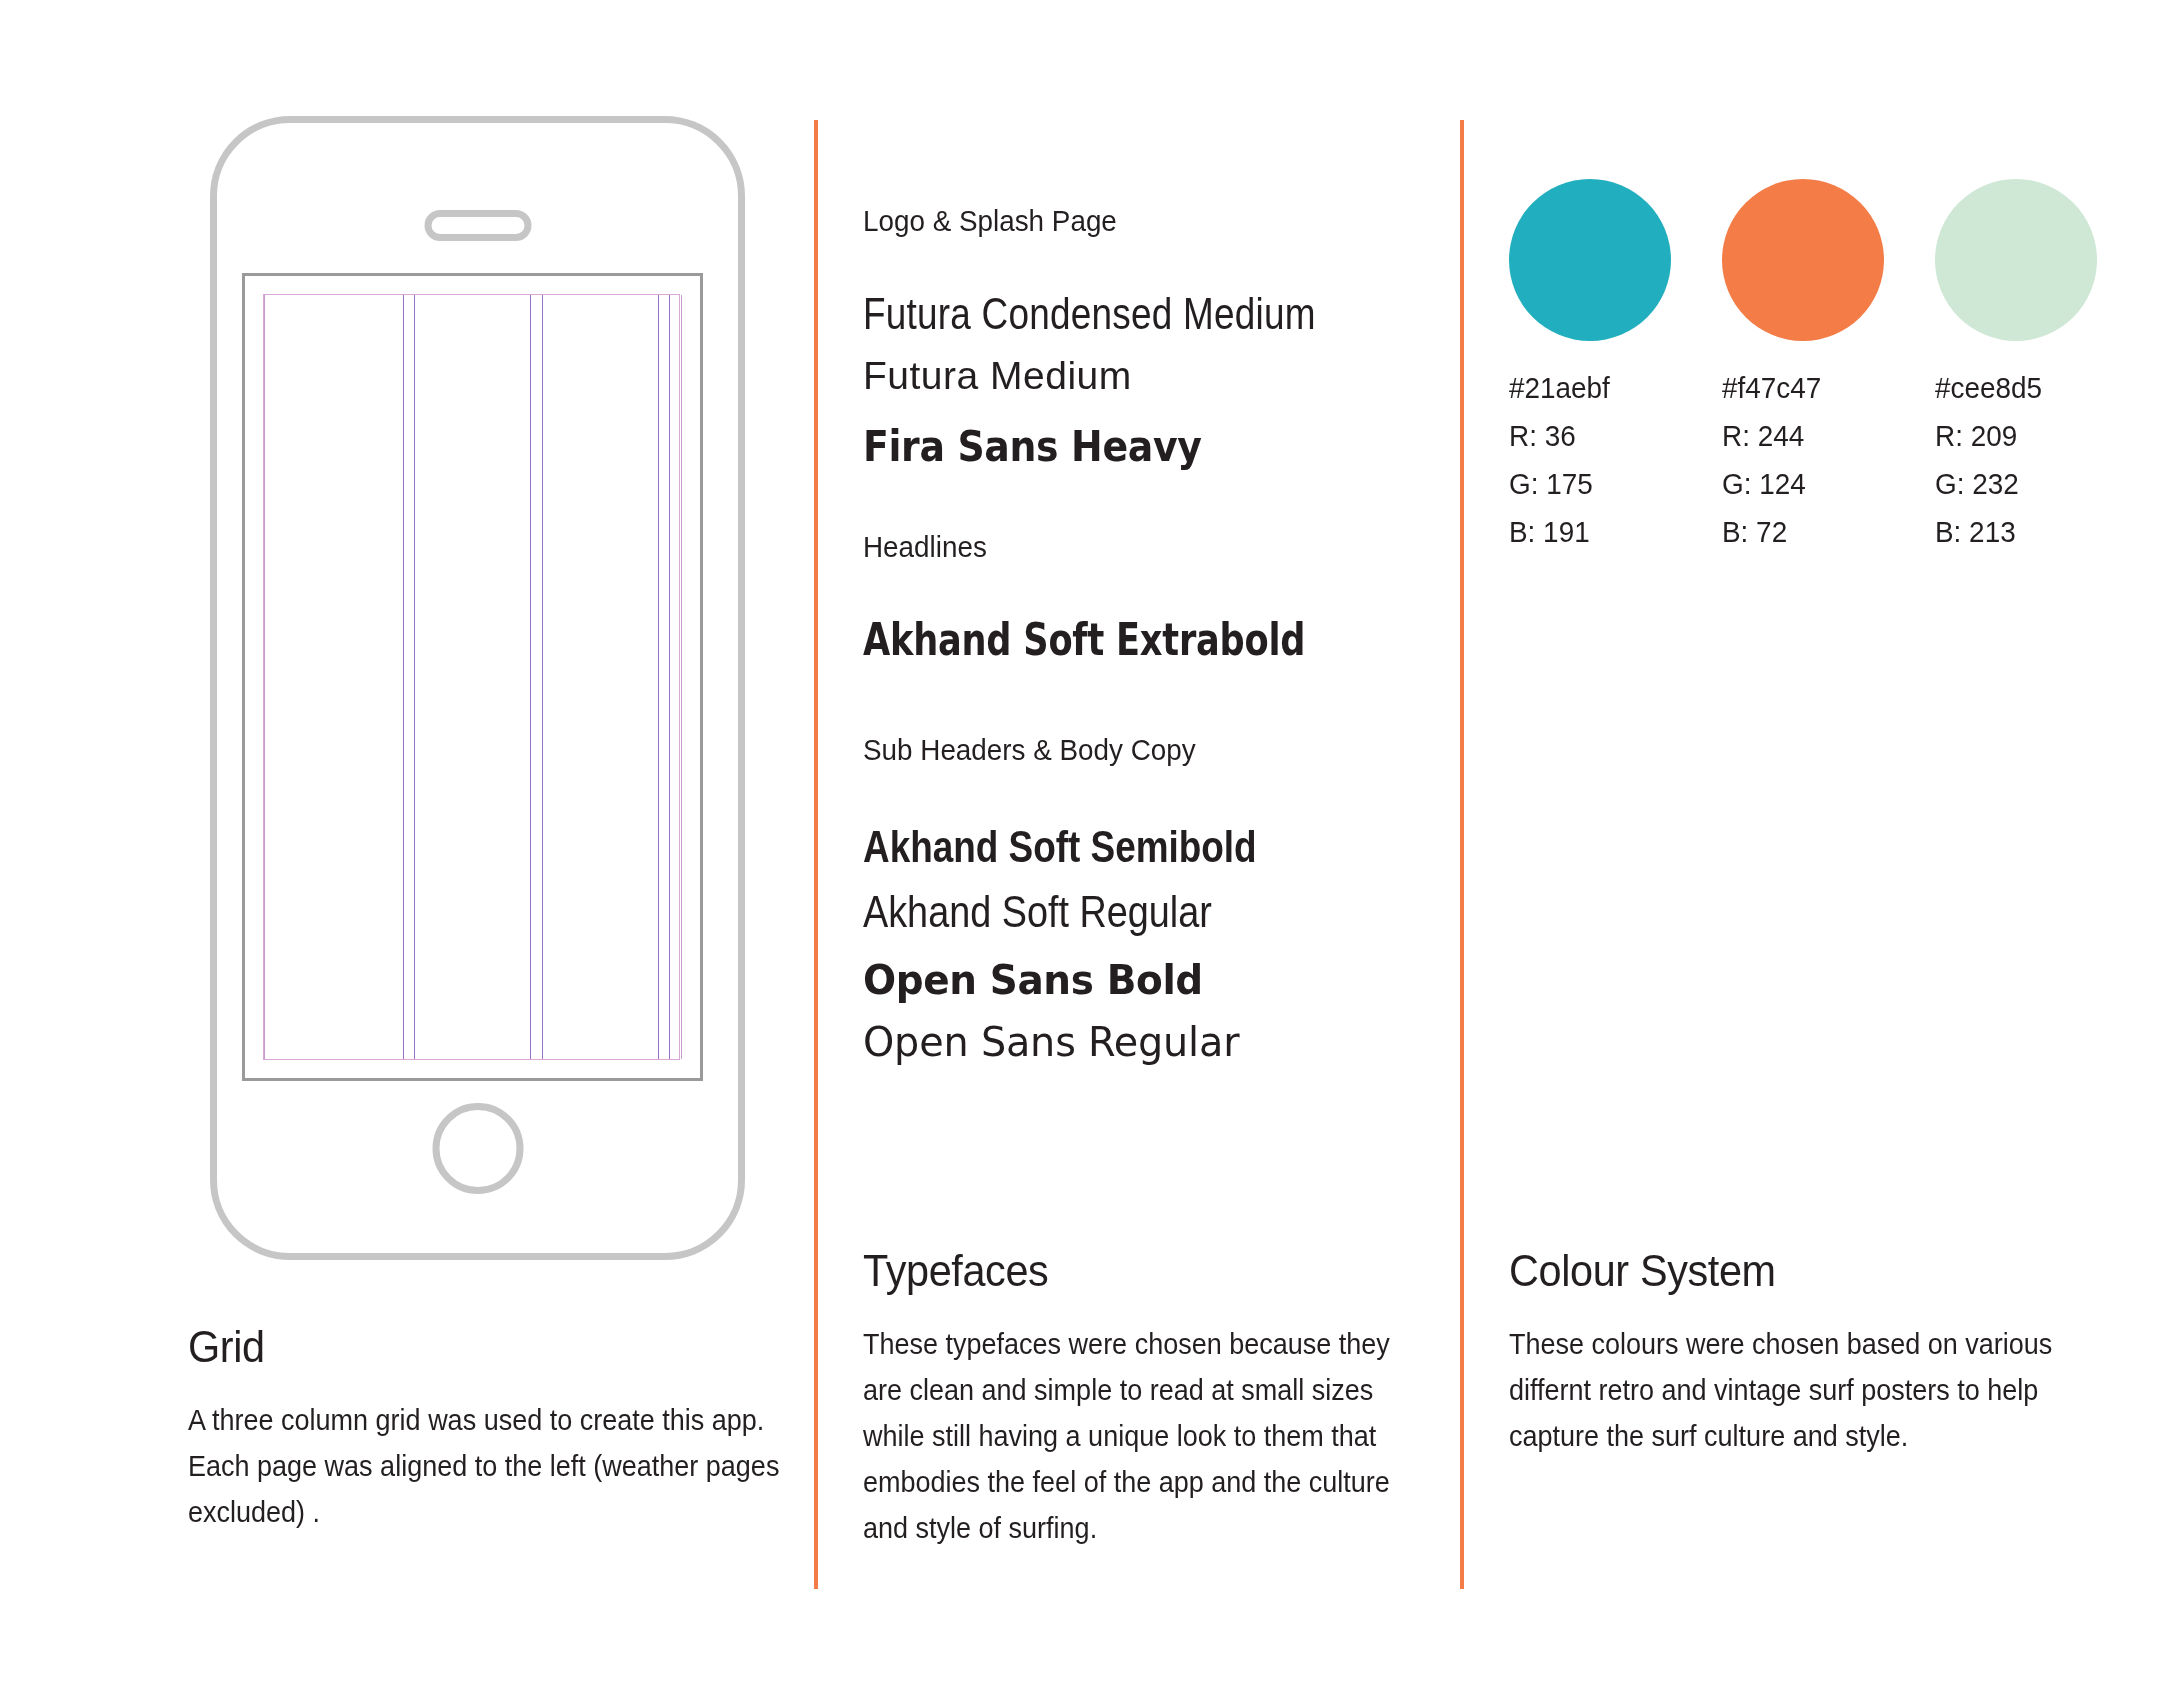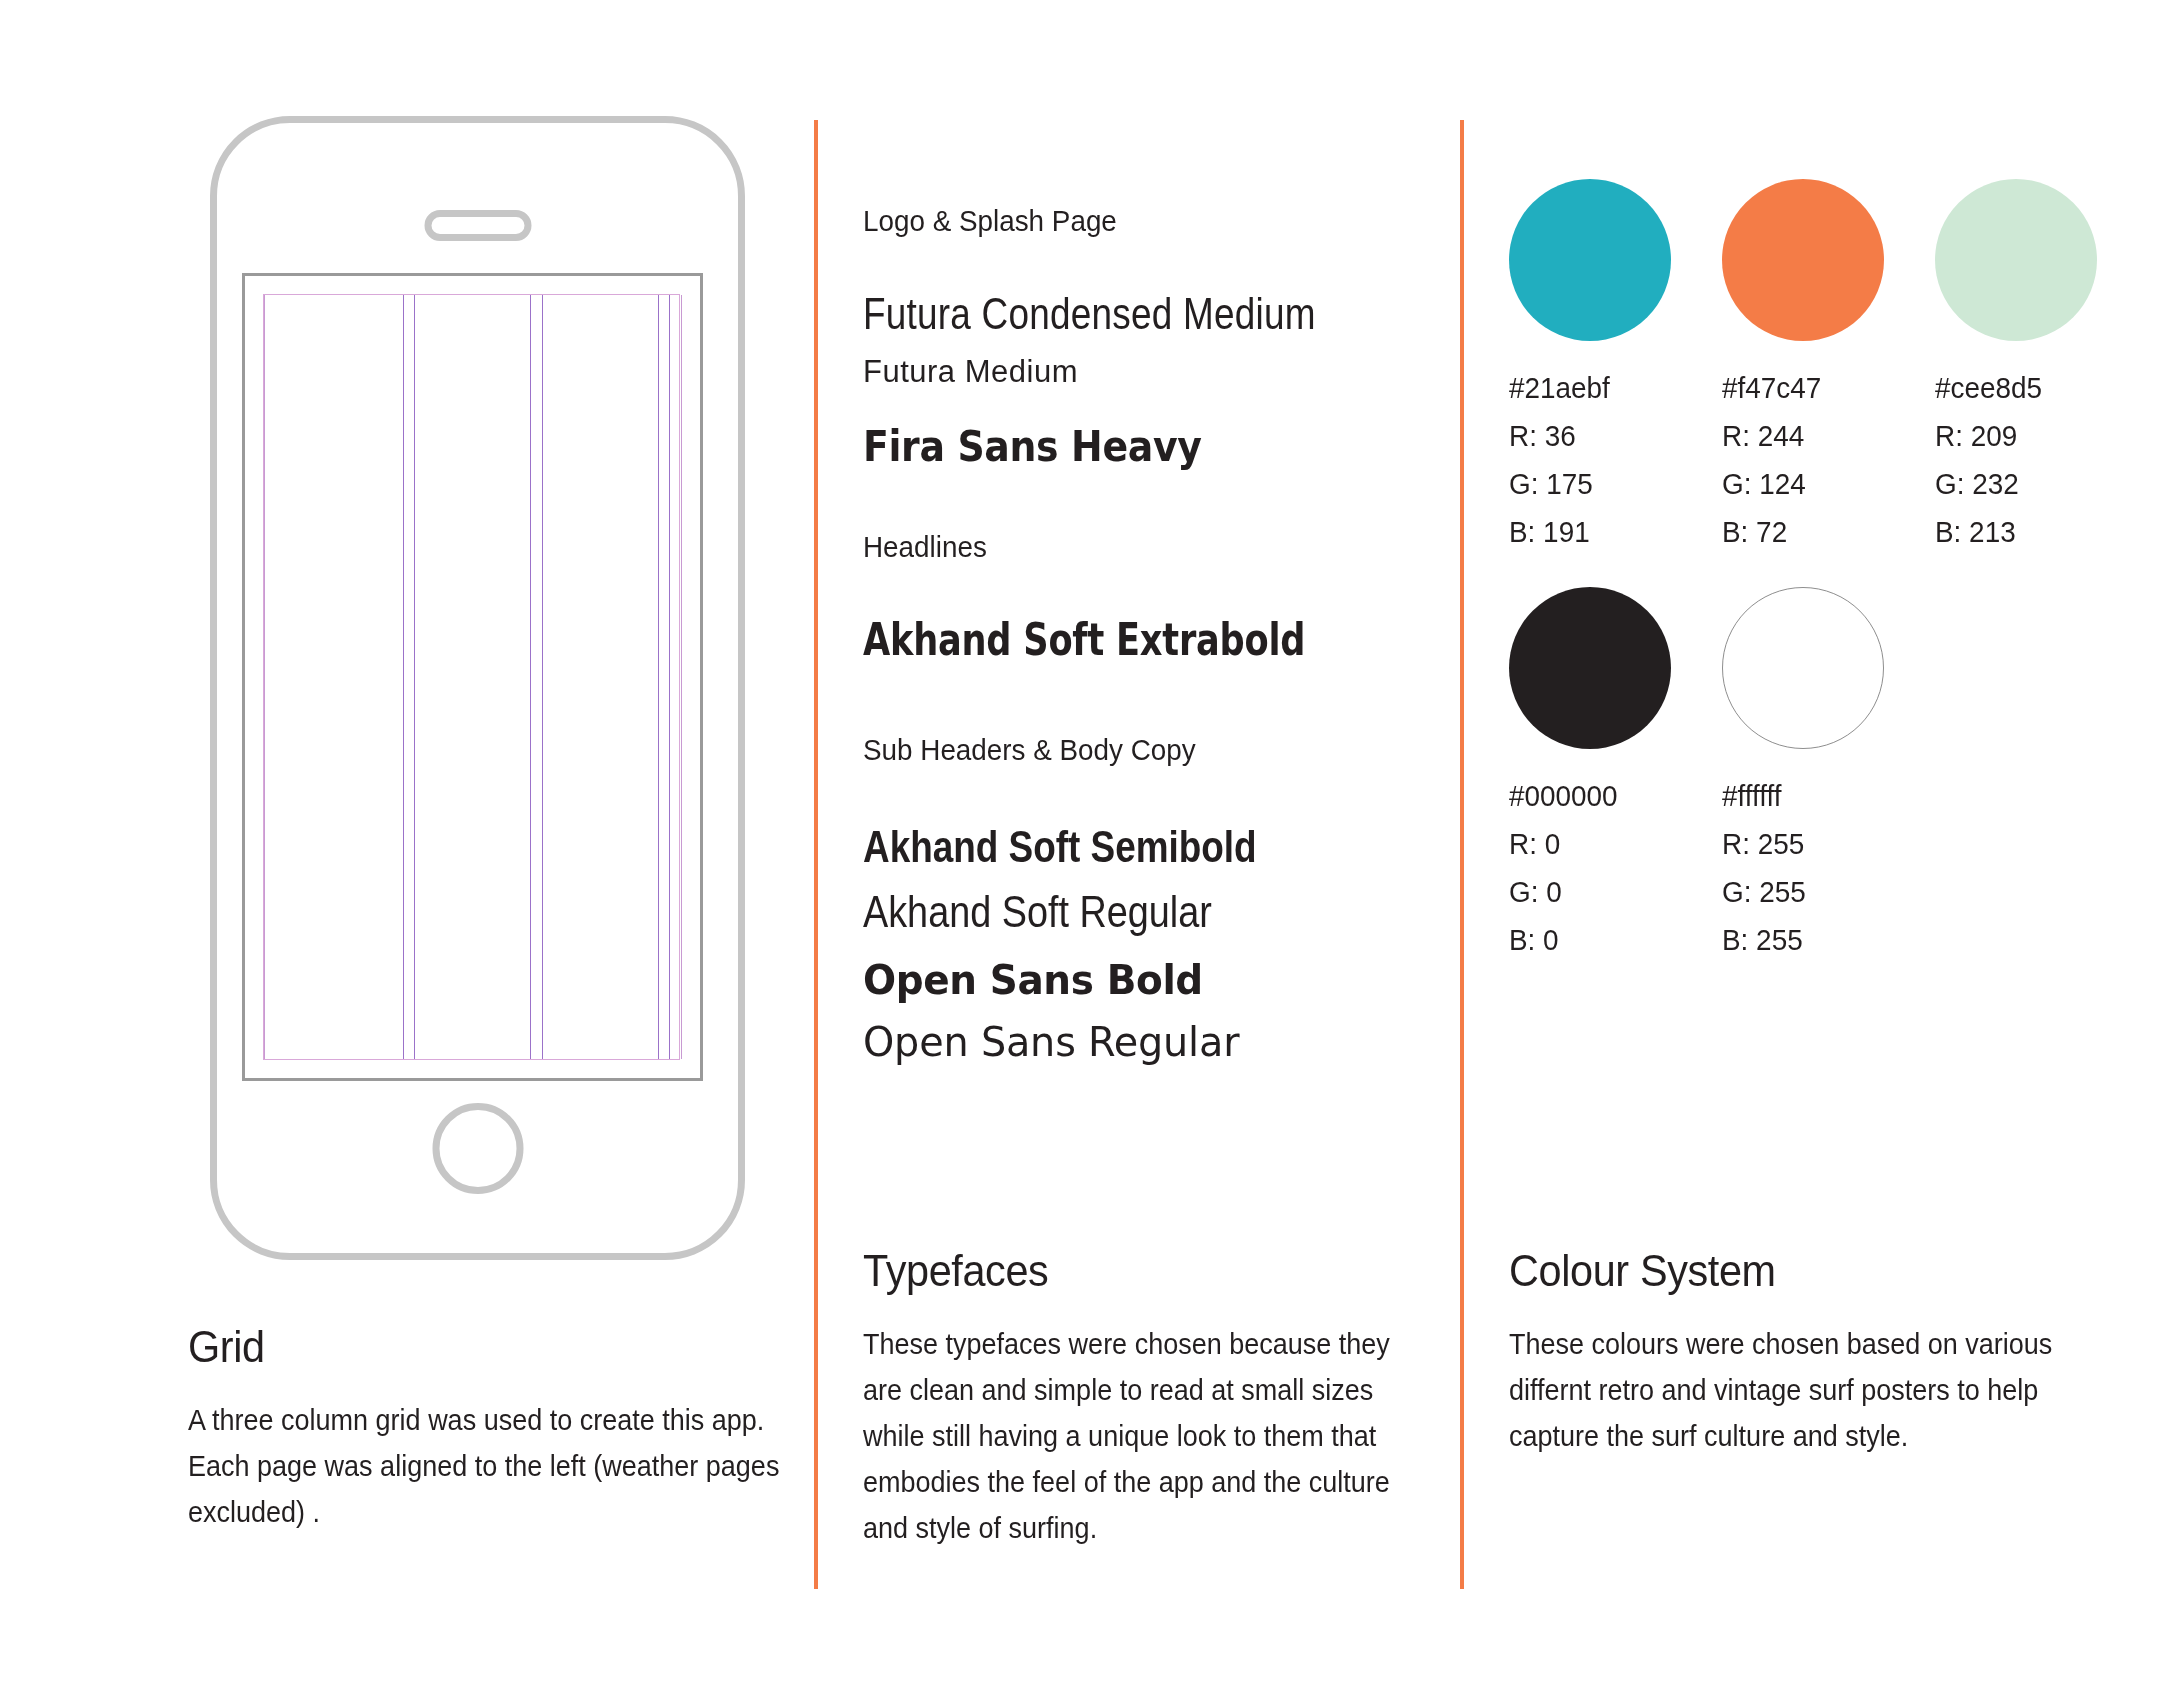--- a/index.html
+++ b/index.html
@@ -139,21 +139,21 @@
     font-family: "Liberation Sans", sans-serif;
     font-weight: 500;
     font-size: 45px;
     transform: scaleX(0.82);
     letter-spacing: 0.3px;
   }
   
   .s-futura-med {
     font-family: "Liberation Sans", sans-serif;
     font-weight: 400;
-    font-size: 31px;
+    font-size: 39px;
     transform: scaleX(1.0);
     letter-spacing: 0.5px;
   }
   
   .s-fira-heavy {
     font-family: "DejaVu Sans", sans-serif;
     font-weight: 700;
     font-size: 43px;
     transform: scaleX(0.88);
     letter-spacing: -0.4px;
@@ -304,40 +304,19 @@
         <div class="swatch-dot" id="dot2" style="background: rgb(206, 232, 213);"></div>
         <div class="swatch-info">
           <span>#cee8d5</span>
           <span>R:  209</span>
           <span>G: 232</span>
           <span>B: 213</span>
         </div>
       </div>
     </div>
 
-    <div class="swatch-row row2">
-      <div class="swatch-cell">
-        <div class="swatch-dot" id="dot3" style="background: rgb(35, 31, 32);"></div>
-        <div class="swatch-info">
-          <span>#000000</span>
-          <span>R:  0</span>
-          <span>G: 0</span>
-          <span>B: 0</span>
-        </div>
-      </div>
-      <div class="swatch-cell">
-        <div class="swatch-dot" id="dot4" style="background: rgb(255, 255, 255); border: 0.9px solid rgb(142, 142, 142);"></div>
-        <div class="swatch-info">
-          <span>#ffffff</span>
-          <span>R: 255</span>
-          <span>G: 255</span>
-          <span>B: 255</span>
-        </div>
-      </div>
-      <div class="swatch-cell"></div>
-    </div>
   </div>
 
   <div class="sec-title" style="left:1509px; top:1245px;">Colour System</div>
   <div class="sec-body" style="left:1509px; top:1321px; width:664px;">These colours were chosen based on various differnt retro and vintage surf posters to help capture the surf culture and style.</div>
 
 </div>
 
 
 </body></html>

